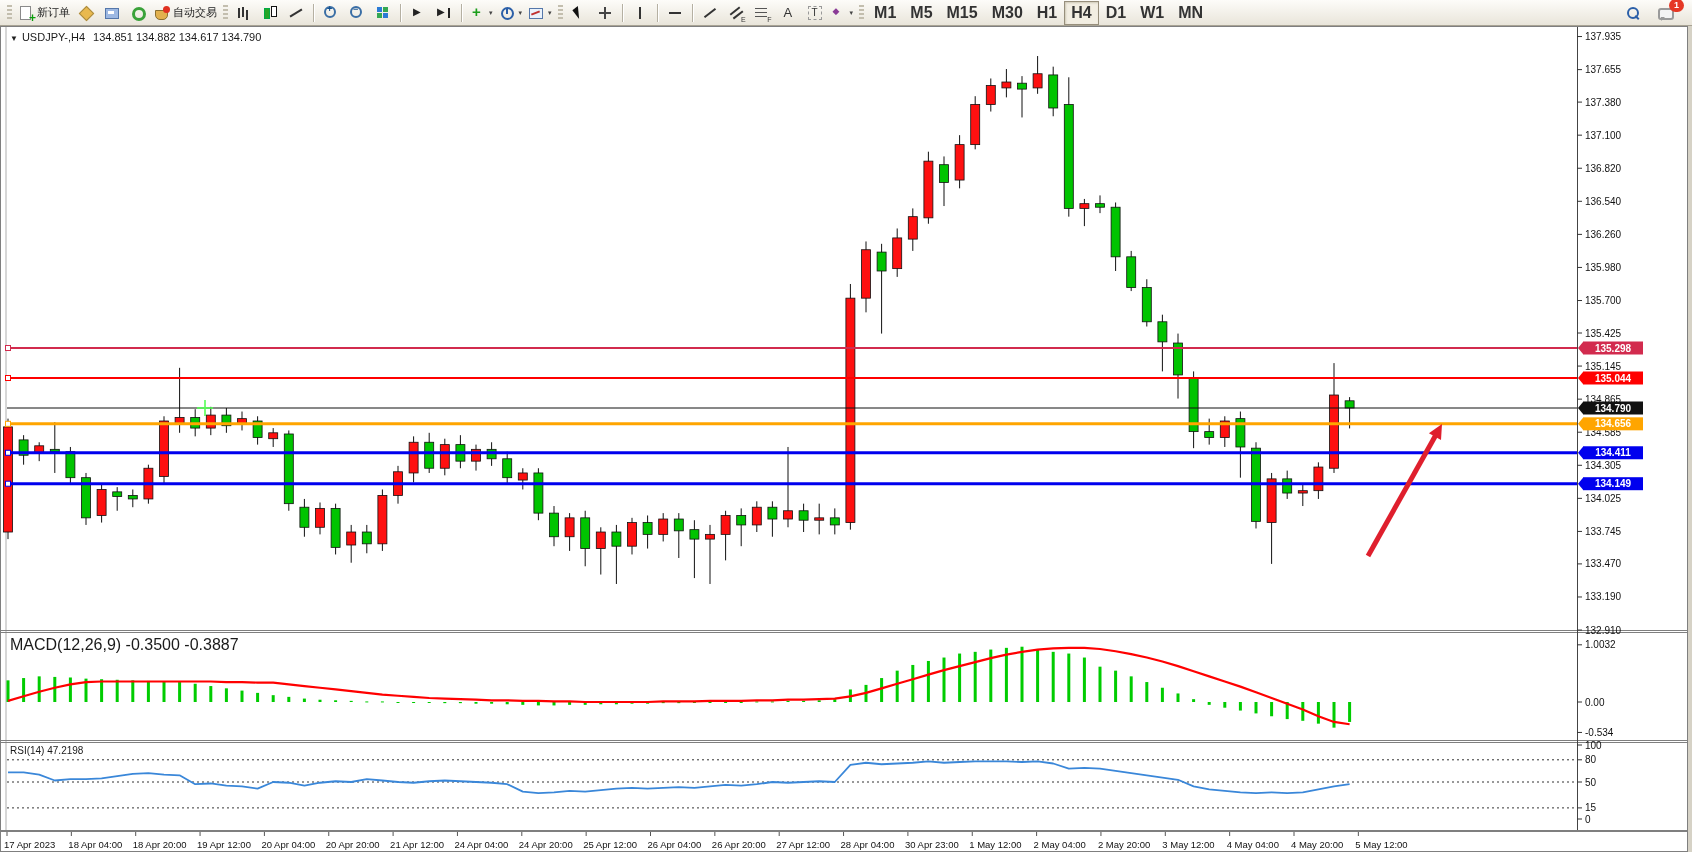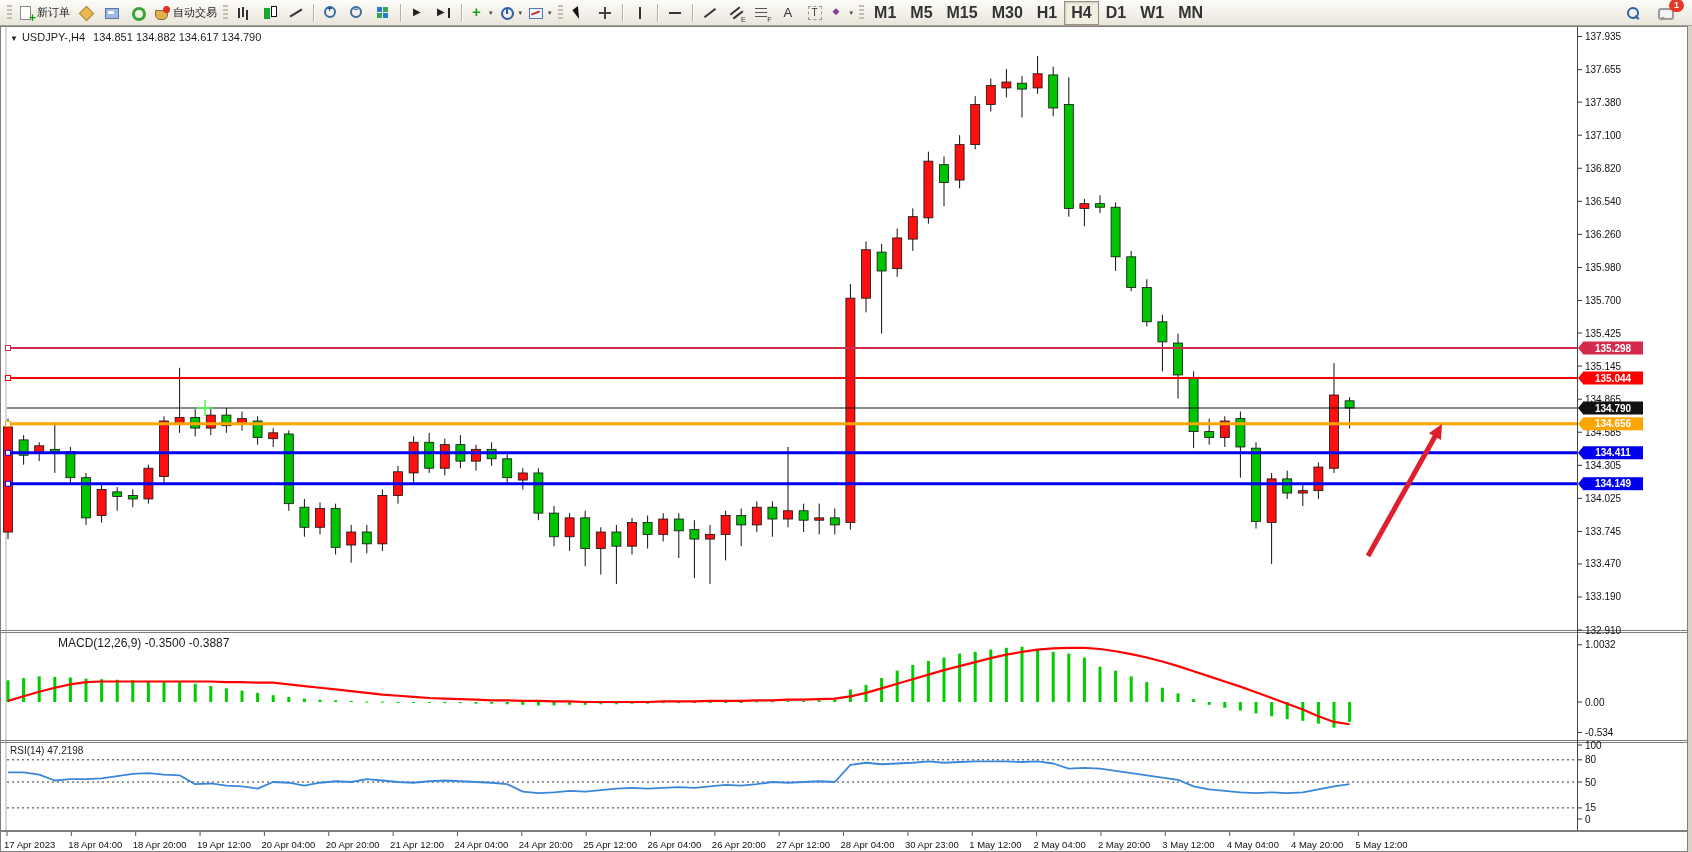--- a/index.html
+++ b/index.html
@@ -67,21 +67,21 @@
   .i-chat::before{content:"";left:1px;top:3px;width:12px;height:8px;border:2px solid #9A9A9A;border-radius:3px;background:#F4F4F4;}
   .i-chat::after{content:"";left:4px;bottom:0;width:0;height:0;border-top:4px solid #9A9A9A;border-right:4px solid rgba(0,0,0,0);}
   .badge{position:absolute;top:-4px;right:-7px;min-width:13px;height:13px;border-radius:7px;background:#E53825;
       color:#FFF;font:bold 9px/13px "Liberation Sans",sans-serif;text-align:center;padding:0 1px;}
   
   .chart-window{position:absolute;left:0;top:26px;width:1688px;height:826px;background:#FFF;}
   svg.canvas{position:absolute;left:0;top:0;}
   .overlay-label{position:absolute;color:#1A1A1A;white-space:pre;text-align:center;}
   .sym-title{left:10px;top:5px;font-size:11px;}
   .sym-title .tri{font-size:8px;color:#222;margin-right:4px;}
-  .macd-label{left:10px;top:610px;font-size:12px;margin-left:48px;}
+  .macd-label{left:10px;top:610px;font-size:16px;}
   .rsi-label{left:10px;top:719px;font-size:10px;}
 </style>
 </head>
 <body>
 
 <div class="tb">
     <span class="tb-grip"></span>
     <span class="tbtn">
       <span class="ico i-new-order"></span>
       <span class="lab">新订单</span>

